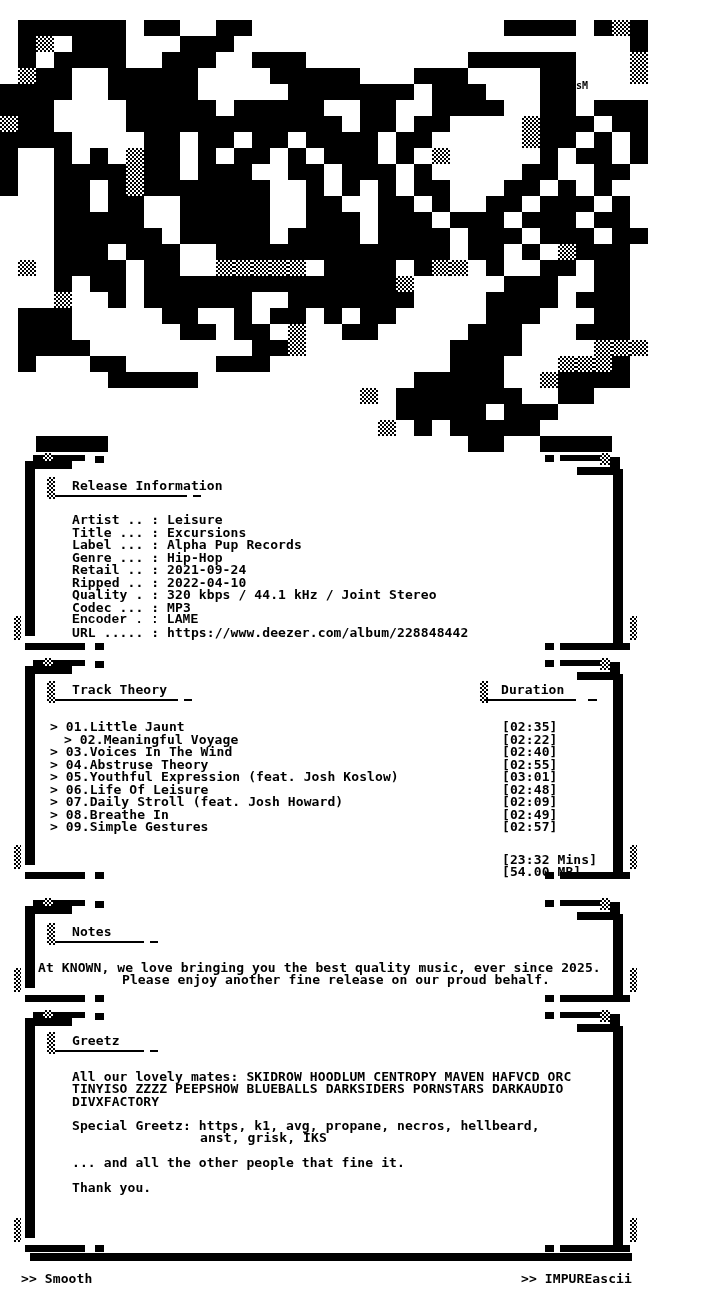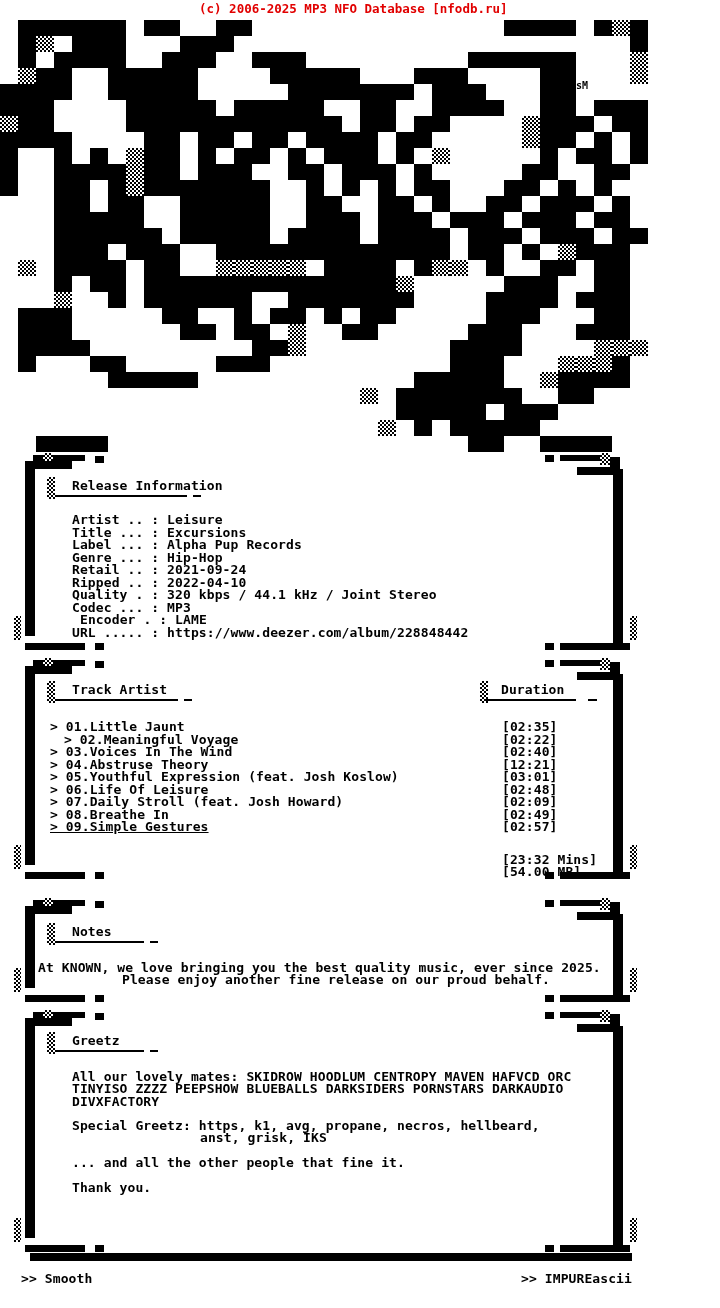--- a/index.html
+++ b/index.html
@@ -17,69 +17,68 @@
     background-image:
       linear-gradient(45deg,#000 25%,transparent 25%,transparent 75%,#000 75%),
       linear-gradient(45deg,#000 25%,transparent 25%,transparent 75%,#000 75%);
     background-size:4px 4px;background-position:0 0,2px 2px;}
 </style>
 </head>
 <body>
 
 <div id="stage">
 
-  <div class="abs wm" style="left:199px;top:2px;color:#e10000;">(c) 2006-2025 MP3 NFO Database [nfodb.ru]</div>
 
   <div id="logo" class="abs" style="left:0;top:20px;width:720px;height:432px;"><div class="blk" style="left: 18px; top: 0px; width: 18px; height: 16px;"></div><div class="blk" style="left: 36px; top: 0px; width: 18px; height: 16px;"></div><div class="blk" style="left: 54px; top: 0px; width: 18px; height: 16px;"></div><div class="blk" style="left: 72px; top: 0px; width: 18px; height: 16px;"></div><div class="blk" style="left: 90px; top: 0px; width: 18px; height: 16px;"></div><div class="blk" style="left: 108px; top: 0px; width: 18px; height: 16px;"></div><div class="blk" style="left: 144px; top: 0px; width: 18px; height: 16px;"></div><div class="blk" style="left: 162px; top: 0px; width: 18px; height: 16px;"></div><div class="blk" style="left: 216px; top: 0px; width: 18px; height: 16px;"></div><div class="blk" style="left: 234px; top: 0px; width: 18px; height: 16px;"></div><div class="blk" style="left: 504px; top: 0px; width: 18px; height: 16px;"></div><div class="blk" style="left: 522px; top: 0px; width: 18px; height: 16px;"></div><div class="blk" style="left: 540px; top: 0px; width: 18px; height: 16px;"></div><div class="blk" style="left: 558px; top: 0px; width: 18px; height: 16px;"></div><div class="blk" style="left: 594px; top: 0px; width: 18px; height: 16px;"></div><div class="dit" style="left: 612px; top: 0px; width: 18px; height: 16px;"></div><div class="blk" style="left: 630px; top: 0px; width: 18px; height: 16px;"></div><div class="blk" style="left: 18px; top: 16px; width: 18px; height: 16px;"></div><div class="dit" style="left: 36px; top: 16px; width: 18px; height: 16px;"></div><div class="blk" style="left: 72px; top: 16px; width: 18px; height: 16px;"></div><div class="blk" style="left: 90px; top: 16px; width: 18px; height: 16px;"></div><div class="blk" style="left: 108px; top: 16px; width: 18px; height: 16px;"></div><div class="blk" style="left: 180px; top: 16px; width: 18px; height: 16px;"></div><div class="blk" style="left: 198px; top: 16px; width: 18px; height: 16px;"></div><div class="blk" style="left: 216px; top: 16px; width: 18px; height: 16px;"></div><div class="blk" style="left: 630px; top: 16px; width: 18px; height: 16px;"></div><div class="blk" style="left: 18px; top: 32px; width: 18px; height: 16px;"></div><div class="blk" style="left: 54px; top: 32px; width: 18px; height: 16px;"></div><div class="blk" style="left: 72px; top: 32px; width: 18px; height: 16px;"></div><div class="blk" style="left: 90px; top: 32px; width: 18px; height: 16px;"></div><div class="blk" style="left: 108px; top: 32px; width: 18px; height: 16px;"></div><div class="blk" style="left: 162px; top: 32px; width: 18px; height: 16px;"></div><div class="blk" style="left: 180px; top: 32px; width: 18px; height: 16px;"></div><div class="blk" style="left: 198px; top: 32px; width: 18px; height: 16px;"></div><div class="blk" style="left: 252px; top: 32px; width: 18px; height: 16px;"></div><div class="blk" style="left: 270px; top: 32px; width: 18px; height: 16px;"></div><div class="blk" style="left: 288px; top: 32px; width: 18px; height: 16px;"></div><div class="blk" style="left: 468px; top: 32px; width: 18px; height: 16px;"></div><div class="blk" style="left: 486px; top: 32px; width: 18px; height: 16px;"></div><div class="blk" style="left: 504px; top: 32px; width: 18px; height: 16px;"></div><div class="blk" style="left: 522px; top: 32px; width: 18px; height: 16px;"></div><div class="blk" style="left: 540px; top: 32px; width: 18px; height: 16px;"></div><div class="blk" style="left: 558px; top: 32px; width: 18px; height: 16px;"></div><div class="dit" style="left: 630px; top: 32px; width: 18px; height: 16px;"></div><div class="dit" style="left: 18px; top: 48px; width: 18px; height: 16px;"></div><div class="blk" style="left: 36px; top: 48px; width: 18px; height: 16px;"></div><div class="blk" style="left: 54px; top: 48px; width: 18px; height: 16px;"></div><div class="blk" style="left: 108px; top: 48px; width: 18px; height: 16px;"></div><div class="blk" style="left: 126px; top: 48px; width: 18px; height: 16px;"></div><div class="blk" style="left: 144px; top: 48px; width: 18px; height: 16px;"></div><div class="blk" style="left: 162px; top: 48px; width: 18px; height: 16px;"></div><div class="blk" style="left: 180px; top: 48px; width: 18px; height: 16px;"></div><div class="blk" style="left: 270px; top: 48px; width: 18px; height: 16px;"></div><div class="blk" style="left: 288px; top: 48px; width: 18px; height: 16px;"></div><div class="blk" style="left: 306px; top: 48px; width: 18px; height: 16px;"></div><div class="blk" style="left: 324px; top: 48px; width: 18px; height: 16px;"></div><div class="blk" style="left: 342px; top: 48px; width: 18px; height: 16px;"></div><div class="blk" style="left: 414px; top: 48px; width: 18px; height: 16px;"></div><div class="blk" style="left: 432px; top: 48px; width: 18px; height: 16px;"></div><div class="blk" style="left: 450px; top: 48px; width: 18px; height: 16px;"></div><div class="blk" style="left: 540px; top: 48px; width: 18px; height: 16px;"></div><div class="blk" style="left: 558px; top: 48px; width: 18px; height: 16px;"></div><div class="dit" style="left: 630px; top: 48px; width: 18px; height: 16px;"></div><div class="blk" style="left: 0px; top: 64px; width: 18px; height: 16px;"></div><div class="blk" style="left: 18px; top: 64px; width: 18px; height: 16px;"></div><div class="blk" style="left: 36px; top: 64px; width: 18px; height: 16px;"></div><div class="blk" style="left: 54px; top: 64px; width: 18px; height: 16px;"></div><div class="blk" style="left: 108px; top: 64px; width: 18px; height: 16px;"></div><div class="blk" style="left: 126px; top: 64px; width: 18px; height: 16px;"></div><div class="blk" style="left: 144px; top: 64px; width: 18px; height: 16px;"></div><div class="blk" style="left: 162px; top: 64px; width: 18px; height: 16px;"></div><div class="blk" style="left: 180px; top: 64px; width: 18px; height: 16px;"></div><div class="blk" style="left: 288px; top: 64px; width: 18px; height: 16px;"></div><div class="blk" style="left: 306px; top: 64px; width: 18px; height: 16px;"></div><div class="blk" style="left: 324px; top: 64px; width: 18px; height: 16px;"></div><div class="blk" style="left: 342px; top: 64px; width: 18px; height: 16px;"></div><div class="blk" style="left: 360px; top: 64px; width: 18px; height: 16px;"></div><div class="blk" style="left: 378px; top: 64px; width: 18px; height: 16px;"></div><div class="blk" style="left: 396px; top: 64px; width: 18px; height: 16px;"></div><div class="blk" style="left: 432px; top: 64px; width: 18px; height: 16px;"></div><div class="blk" style="left: 450px; top: 64px; width: 18px; height: 16px;"></div><div class="blk" style="left: 468px; top: 64px; width: 18px; height: 16px;"></div><div class="blk" style="left: 540px; top: 64px; width: 18px; height: 16px;"></div><div class="blk" style="left: 558px; top: 64px; width: 18px; height: 16px;"></div><div class="blk" style="left: 0px; top: 80px; width: 18px; height: 16px;"></div><div class="blk" style="left: 18px; top: 80px; width: 18px; height: 16px;"></div><div class="blk" style="left: 36px; top: 80px; width: 18px; height: 16px;"></div><div class="blk" style="left: 126px; top: 80px; width: 18px; height: 16px;"></div><div class="blk" style="left: 144px; top: 80px; width: 18px; height: 16px;"></div><div class="blk" style="left: 162px; top: 80px; width: 18px; height: 16px;"></div><div class="blk" style="left: 180px; top: 80px; width: 18px; height: 16px;"></div><div class="blk" style="left: 198px; top: 80px; width: 18px; height: 16px;"></div><div class="blk" style="left: 234px; top: 80px; width: 18px; height: 16px;"></div><div class="blk" style="left: 252px; top: 80px; width: 18px; height: 16px;"></div><div class="blk" style="left: 270px; top: 80px; width: 18px; height: 16px;"></div><div class="blk" style="left: 288px; top: 80px; width: 18px; height: 16px;"></div><div class="blk" style="left: 306px; top: 80px; width: 18px; height: 16px;"></div><div class="blk" style="left: 360px; top: 80px; width: 18px; height: 16px;"></div><div class="blk" style="left: 378px; top: 80px; width: 18px; height: 16px;"></div><div class="blk" style="left: 432px; top: 80px; width: 18px; height: 16px;"></div><div class="blk" style="left: 450px; top: 80px; width: 18px; height: 16px;"></div><div class="blk" style="left: 468px; top: 80px; width: 18px; height: 16px;"></div><div class="blk" style="left: 486px; top: 80px; width: 18px; height: 16px;"></div><div class="blk" style="left: 540px; top: 80px; width: 18px; height: 16px;"></div><div class="blk" style="left: 558px; top: 80px; width: 18px; height: 16px;"></div><div class="blk" style="left: 594px; top: 80px; width: 18px; height: 16px;"></div><div class="blk" style="left: 612px; top: 80px; width: 18px; height: 16px;"></div><div class="blk" style="left: 630px; top: 80px; width: 18px; height: 16px;"></div><div class="dit" style="left: 0px; top: 96px; width: 18px; height: 16px;"></div><div class="blk" style="left: 18px; top: 96px; width: 18px; height: 16px;"></div><div class="blk" style="left: 36px; top: 96px; width: 18px; height: 16px;"></div><div class="blk" style="left: 126px; top: 96px; width: 18px; height: 16px;"></div><div class="blk" style="left: 144px; top: 96px; width: 18px; height: 16px;"></div><div class="blk" style="left: 162px; top: 96px; width: 18px; height: 16px;"></div><div class="blk" style="left: 180px; top: 96px; width: 18px; height: 16px;"></div><div class="blk" style="left: 198px; top: 96px; width: 18px; height: 16px;"></div><div class="blk" style="left: 216px; top: 96px; width: 18px; height: 16px;"></div><div class="blk" style="left: 234px; top: 96px; width: 18px; height: 16px;"></div><div class="blk" style="left: 252px; top: 96px; width: 18px; height: 16px;"></div><div class="blk" style="left: 270px; top: 96px; width: 18px; height: 16px;"></div><div class="blk" style="left: 288px; top: 96px; width: 18px; height: 16px;"></div><div class="blk" style="left: 306px; top: 96px; width: 18px; height: 16px;"></div><div class="blk" style="left: 324px; top: 96px; width: 18px; height: 16px;"></div><div class="blk" style="left: 360px; top: 96px; width: 18px; height: 16px;"></div><div class="blk" style="left: 378px; top: 96px; width: 18px; height: 16px;"></div><div class="blk" style="left: 414px; top: 96px; width: 18px; height: 16px;"></div><div class="blk" style="left: 432px; top: 96px; width: 18px; height: 16px;"></div><div class="dit" style="left: 522px; top: 96px; width: 18px; height: 16px;"></div><div class="blk" style="left: 540px; top: 96px; width: 18px; height: 16px;"></div><div class="blk" style="left: 558px; top: 96px; width: 18px; height: 16px;"></div><div class="blk" style="left: 576px; top: 96px; width: 18px; height: 16px;"></div><div class="blk" style="left: 612px; top: 96px; width: 18px; height: 16px;"></div><div class="blk" style="left: 630px; top: 96px; width: 18px; height: 16px;"></div><div class="blk" style="left: 0px; top: 112px; width: 18px; height: 16px;"></div><div class="blk" style="left: 18px; top: 112px; width: 18px; height: 16px;"></div><div class="blk" style="left: 36px; top: 112px; width: 18px; height: 16px;"></div><div class="blk" style="left: 54px; top: 112px; width: 18px; height: 16px;"></div><div class="blk" style="left: 144px; top: 112px; width: 18px; height: 16px;"></div><div class="blk" style="left: 162px; top: 112px; width: 18px; height: 16px;"></div><div class="blk" style="left: 198px; top: 112px; width: 18px; height: 16px;"></div><div class="blk" style="left: 216px; top: 112px; width: 18px; height: 16px;"></div><div class="blk" style="left: 252px; top: 112px; width: 18px; height: 16px;"></div><div class="blk" style="left: 270px; top: 112px; width: 18px; height: 16px;"></div><div class="blk" style="left: 306px; top: 112px; width: 18px; height: 16px;"></div><div class="blk" style="left: 324px; top: 112px; width: 18px; height: 16px;"></div><div class="blk" style="left: 342px; top: 112px; width: 18px; height: 16px;"></div><div class="blk" style="left: 360px; top: 112px; width: 18px; height: 16px;"></div><div class="blk" style="left: 396px; top: 112px; width: 18px; height: 16px;"></div><div class="blk" style="left: 414px; top: 112px; width: 18px; height: 16px;"></div><div class="dit" style="left: 522px; top: 112px; width: 18px; height: 16px;"></div><div class="blk" style="left: 540px; top: 112px; width: 18px; height: 16px;"></div><div class="blk" style="left: 558px; top: 112px; width: 18px; height: 16px;"></div><div class="blk" style="left: 594px; top: 112px; width: 18px; height: 16px;"></div><div class="blk" style="left: 630px; top: 112px; width: 18px; height: 16px;"></div><div class="blk" style="left: 0px; top: 128px; width: 18px; height: 16px;"></div><div class="blk" style="left: 54px; top: 128px; width: 18px; height: 16px;"></div><div class="blk" style="left: 90px; top: 128px; width: 18px; height: 16px;"></div><div class="dit" style="left: 126px; top: 128px; width: 18px; height: 16px;"></div><div class="blk" style="left: 144px; top: 128px; width: 18px; height: 16px;"></div><div class="blk" style="left: 162px; top: 128px; width: 18px; height: 16px;"></div><div class="blk" style="left: 198px; top: 128px; width: 18px; height: 16px;"></div><div class="blk" style="left: 234px; top: 128px; width: 18px; height: 16px;"></div><div class="blk" style="left: 252px; top: 128px; width: 18px; height: 16px;"></div><div class="blk" style="left: 288px; top: 128px; width: 18px; height: 16px;"></div><div class="blk" style="left: 324px; top: 128px; width: 18px; height: 16px;"></div><div class="blk" style="left: 342px; top: 128px; width: 18px; height: 16px;"></div><div class="blk" style="left: 360px; top: 128px; width: 18px; height: 16px;"></div><div class="blk" style="left: 396px; top: 128px; width: 18px; height: 16px;"></div><div class="dit" style="left: 432px; top: 128px; width: 18px; height: 16px;"></div><div class="blk" style="left: 540px; top: 128px; width: 18px; height: 16px;"></div><div class="blk" style="left: 576px; top: 128px; width: 18px; height: 16px;"></div><div class="blk" style="left: 594px; top: 128px; width: 18px; height: 16px;"></div><div class="blk" style="left: 630px; top: 128px; width: 18px; height: 16px;"></div><div class="blk" style="left: 0px; top: 144px; width: 18px; height: 16px;"></div><div class="blk" style="left: 54px; top: 144px; width: 18px; height: 16px;"></div><div class="blk" style="left: 72px; top: 144px; width: 18px; height: 16px;"></div><div class="blk" style="left: 90px; top: 144px; width: 18px; height: 16px;"></div><div class="blk" style="left: 108px; top: 144px; width: 18px; height: 16px;"></div><div class="dit" style="left: 126px; top: 144px; width: 18px; height: 16px;"></div><div class="blk" style="left: 144px; top: 144px; width: 18px; height: 16px;"></div><div class="blk" style="left: 162px; top: 144px; width: 18px; height: 16px;"></div><div class="blk" style="left: 198px; top: 144px; width: 18px; height: 16px;"></div><div class="blk" style="left: 216px; top: 144px; width: 18px; height: 16px;"></div><div class="blk" style="left: 234px; top: 144px; width: 18px; height: 16px;"></div><div class="blk" style="left: 288px; top: 144px; width: 18px; height: 16px;"></div><div class="blk" style="left: 306px; top: 144px; width: 18px; height: 16px;"></div><div class="blk" style="left: 342px; top: 144px; width: 18px; height: 16px;"></div><div class="blk" style="left: 360px; top: 144px; width: 18px; height: 16px;"></div><div class="blk" style="left: 378px; top: 144px; width: 18px; height: 16px;"></div><div class="blk" style="left: 414px; top: 144px; width: 18px; height: 16px;"></div><div class="blk" style="left: 522px; top: 144px; width: 18px; height: 16px;"></div><div class="blk" style="left: 540px; top: 144px; width: 18px; height: 16px;"></div><div class="blk" style="left: 594px; top: 144px; width: 18px; height: 16px;"></div><div class="blk" style="left: 612px; top: 144px; width: 18px; height: 16px;"></div><div class="blk" style="left: 0px; top: 160px; width: 18px; height: 16px;"></div><div class="blk" style="left: 54px; top: 160px; width: 18px; height: 16px;"></div><div class="blk" style="left: 72px; top: 160px; width: 18px; height: 16px;"></div><div class="blk" style="left: 108px; top: 160px; width: 18px; height: 16px;"></div><div class="dit" style="left: 126px; top: 160px; width: 18px; height: 16px;"></div><div class="blk" style="left: 144px; top: 160px; width: 18px; height: 16px;"></div><div class="blk" style="left: 162px; top: 160px; width: 18px; height: 16px;"></div><div class="blk" style="left: 180px; top: 160px; width: 18px; height: 16px;"></div><div class="blk" style="left: 198px; top: 160px; width: 18px; height: 16px;"></div><div class="blk" style="left: 216px; top: 160px; width: 18px; height: 16px;"></div><div class="blk" style="left: 234px; top: 160px; width: 18px; height: 16px;"></div><div class="blk" style="left: 252px; top: 160px; width: 18px; height: 16px;"></div><div class="blk" style="left: 306px; top: 160px; width: 18px; height: 16px;"></div><div class="blk" style="left: 342px; top: 160px; width: 18px; height: 16px;"></div><div class="blk" style="left: 378px; top: 160px; width: 18px; height: 16px;"></div><div class="blk" style="left: 414px; top: 160px; width: 18px; height: 16px;"></div><div class="blk" style="left: 432px; top: 160px; width: 18px; height: 16px;"></div><div class="blk" style="left: 504px; top: 160px; width: 18px; height: 16px;"></div><div class="blk" style="left: 522px; top: 160px; width: 18px; height: 16px;"></div><div class="blk" style="left: 558px; top: 160px; width: 18px; height: 16px;"></div><div class="blk" style="left: 594px; top: 160px; width: 18px; height: 16px;"></div><div class="blk" style="left: 54px; top: 176px; width: 18px; height: 16px;"></div><div class="blk" style="left: 72px; top: 176px; width: 18px; height: 16px;"></div><div class="blk" style="left: 108px; top: 176px; width: 18px; height: 16px;"></div><div class="blk" style="left: 126px; top: 176px; width: 18px; height: 16px;"></div><div class="blk" style="left: 180px; top: 176px; width: 18px; height: 16px;"></div><div class="blk" style="left: 198px; top: 176px; width: 18px; height: 16px;"></div><div class="blk" style="left: 216px; top: 176px; width: 18px; height: 16px;"></div><div class="blk" style="left: 234px; top: 176px; width: 18px; height: 16px;"></div><div class="blk" style="left: 252px; top: 176px; width: 18px; height: 16px;"></div><div class="blk" style="left: 306px; top: 176px; width: 18px; height: 16px;"></div><div class="blk" style="left: 324px; top: 176px; width: 18px; height: 16px;"></div><div class="blk" style="left: 378px; top: 176px; width: 18px; height: 16px;"></div><div class="blk" style="left: 396px; top: 176px; width: 18px; height: 16px;"></div><div class="blk" style="left: 432px; top: 176px; width: 18px; height: 16px;"></div><div class="blk" style="left: 486px; top: 176px; width: 18px; height: 16px;"></div><div class="blk" style="left: 504px; top: 176px; width: 18px; height: 16px;"></div><div class="blk" style="left: 540px; top: 176px; width: 18px; height: 16px;"></div><div class="blk" style="left: 558px; top: 176px; width: 18px; height: 16px;"></div><div class="blk" style="left: 576px; top: 176px; width: 18px; height: 16px;"></div><div class="blk" style="left: 612px; top: 176px; width: 18px; height: 16px;"></div><div class="blk" style="left: 54px; top: 192px; width: 18px; height: 16px;"></div><div class="blk" style="left: 72px; top: 192px; width: 18px; height: 16px;"></div><div class="blk" style="left: 90px; top: 192px; width: 18px; height: 16px;"></div><div class="blk" style="left: 108px; top: 192px; width: 18px; height: 16px;"></div><div class="blk" style="left: 126px; top: 192px; width: 18px; height: 16px;"></div><div class="blk" style="left: 180px; top: 192px; width: 18px; height: 16px;"></div><div class="blk" style="left: 198px; top: 192px; width: 18px; height: 16px;"></div><div class="blk" style="left: 216px; top: 192px; width: 18px; height: 16px;"></div><div class="blk" style="left: 234px; top: 192px; width: 18px; height: 16px;"></div><div class="blk" style="left: 252px; top: 192px; width: 18px; height: 16px;"></div><div class="blk" style="left: 306px; top: 192px; width: 18px; height: 16px;"></div><div class="blk" style="left: 324px; top: 192px; width: 18px; height: 16px;"></div><div class="blk" style="left: 342px; top: 192px; width: 18px; height: 16px;"></div><div class="blk" style="left: 378px; top: 192px; width: 18px; height: 16px;"></div><div class="blk" style="left: 396px; top: 192px; width: 18px; height: 16px;"></div><div class="blk" style="left: 414px; top: 192px; width: 18px; height: 16px;"></div><div class="blk" style="left: 450px; top: 192px; width: 18px; height: 16px;"></div><div class="blk" style="left: 468px; top: 192px; width: 18px; height: 16px;"></div><div class="blk" style="left: 486px; top: 192px; width: 18px; height: 16px;"></div><div class="blk" style="left: 522px; top: 192px; width: 18px; height: 16px;"></div><div class="blk" style="left: 540px; top: 192px; width: 18px; height: 16px;"></div><div class="blk" style="left: 558px; top: 192px; width: 18px; height: 16px;"></div><div class="blk" style="left: 594px; top: 192px; width: 18px; height: 16px;"></div><div class="blk" style="left: 612px; top: 192px; width: 18px; height: 16px;"></div><div class="blk" style="left: 54px; top: 208px; width: 18px; height: 16px;"></div><div class="blk" style="left: 72px; top: 208px; width: 18px; height: 16px;"></div><div class="blk" style="left: 90px; top: 208px; width: 18px; height: 16px;"></div><div class="blk" style="left: 108px; top: 208px; width: 18px; height: 16px;"></div><div class="blk" style="left: 126px; top: 208px; width: 18px; height: 16px;"></div><div class="blk" style="left: 144px; top: 208px; width: 18px; height: 16px;"></div><div class="blk" style="left: 180px; top: 208px; width: 18px; height: 16px;"></div><div class="blk" style="left: 198px; top: 208px; width: 18px; height: 16px;"></div><div class="blk" style="left: 216px; top: 208px; width: 18px; height: 16px;"></div><div class="blk" style="left: 234px; top: 208px; width: 18px; height: 16px;"></div><div class="blk" style="left: 252px; top: 208px; width: 18px; height: 16px;"></div><div class="blk" style="left: 288px; top: 208px; width: 18px; height: 16px;"></div><div class="blk" style="left: 306px; top: 208px; width: 18px; height: 16px;"></div><div class="blk" style="left: 324px; top: 208px; width: 18px; height: 16px;"></div><div class="blk" style="left: 342px; top: 208px; width: 18px; height: 16px;"></div><div class="blk" style="left: 378px; top: 208px; width: 18px; height: 16px;"></div><div class="blk" style="left: 396px; top: 208px; width: 18px; height: 16px;"></div><div class="blk" style="left: 414px; top: 208px; width: 18px; height: 16px;"></div><div class="blk" style="left: 432px; top: 208px; width: 18px; height: 16px;"></div><div class="blk" style="left: 468px; top: 208px; width: 18px; height: 16px;"></div><div class="blk" style="left: 486px; top: 208px; width: 18px; height: 16px;"></div><div class="blk" style="left: 504px; top: 208px; width: 18px; height: 16px;"></div><div class="blk" style="left: 540px; top: 208px; width: 18px; height: 16px;"></div><div class="blk" style="left: 558px; top: 208px; width: 18px; height: 16px;"></div><div class="blk" style="left: 576px; top: 208px; width: 18px; height: 16px;"></div><div class="blk" style="left: 612px; top: 208px; width: 18px; height: 16px;"></div><div class="blk" style="left: 630px; top: 208px; width: 18px; height: 16px;"></div><div class="blk" style="left: 54px; top: 224px; width: 18px; height: 16px;"></div><div class="blk" style="left: 72px; top: 224px; width: 18px; height: 16px;"></div><div class="blk" style="left: 90px; top: 224px; width: 18px; height: 16px;"></div><div class="blk" style="left: 126px; top: 224px; width: 18px; height: 16px;"></div><div class="blk" style="left: 144px; top: 224px; width: 18px; height: 16px;"></div><div class="blk" style="left: 162px; top: 224px; width: 18px; height: 16px;"></div><div class="blk" style="left: 216px; top: 224px; width: 18px; height: 16px;"></div><div class="blk" style="left: 234px; top: 224px; width: 18px; height: 16px;"></div><div class="blk" style="left: 252px; top: 224px; width: 18px; height: 16px;"></div><div class="blk" style="left: 270px; top: 224px; width: 18px; height: 16px;"></div><div class="blk" style="left: 288px; top: 224px; width: 18px; height: 16px;"></div><div class="blk" style="left: 306px; top: 224px; width: 18px; height: 16px;"></div><div class="blk" style="left: 324px; top: 224px; width: 18px; height: 16px;"></div><div class="blk" style="left: 342px; top: 224px; width: 18px; height: 16px;"></div><div class="blk" style="left: 360px; top: 224px; width: 18px; height: 16px;"></div><div class="blk" style="left: 378px; top: 224px; width: 18px; height: 16px;"></div><div class="blk" style="left: 396px; top: 224px; width: 18px; height: 16px;"></div><div class="blk" style="left: 414px; top: 224px; width: 18px; height: 16px;"></div><div class="blk" style="left: 432px; top: 224px; width: 18px; height: 16px;"></div><div class="blk" style="left: 468px; top: 224px; width: 18px; height: 16px;"></div><div class="blk" style="left: 486px; top: 224px; width: 18px; height: 16px;"></div><div class="blk" style="left: 522px; top: 224px; width: 18px; height: 16px;"></div><div class="dit" style="left: 558px; top: 224px; width: 18px; height: 16px;"></div><div class="blk" style="left: 576px; top: 224px; width: 18px; height: 16px;"></div><div class="blk" style="left: 594px; top: 224px; width: 18px; height: 16px;"></div><div class="blk" style="left: 612px; top: 224px; width: 18px; height: 16px;"></div><div class="dit" style="left: 18px; top: 240px; width: 18px; height: 16px;"></div><div class="blk" style="left: 54px; top: 240px; width: 18px; height: 16px;"></div><div class="blk" style="left: 72px; top: 240px; width: 18px; height: 16px;"></div><div class="blk" style="left: 90px; top: 240px; width: 18px; height: 16px;"></div><div class="blk" style="left: 108px; top: 240px; width: 18px; height: 16px;"></div><div class="blk" style="left: 144px; top: 240px; width: 18px; height: 16px;"></div><div class="blk" style="left: 162px; top: 240px; width: 18px; height: 16px;"></div><div class="dit" style="left: 216px; top: 240px; width: 18px; height: 16px;"></div><div class="dit" style="left: 234px; top: 240px; width: 18px; height: 16px;"></div><div class="dit" style="left: 252px; top: 240px; width: 18px; height: 16px;"></div><div class="dit" style="left: 270px; top: 240px; width: 18px; height: 16px;"></div><div class="dit" style="left: 288px; top: 240px; width: 18px; height: 16px;"></div><div class="blk" style="left: 324px; top: 240px; width: 18px; height: 16px;"></div><div class="blk" style="left: 342px; top: 240px; width: 18px; height: 16px;"></div><div class="blk" style="left: 360px; top: 240px; width: 18px; height: 16px;"></div><div class="blk" style="left: 378px; top: 240px; width: 18px; height: 16px;"></div><div class="blk" style="left: 414px; top: 240px; width: 18px; height: 16px;"></div><div class="dit" style="left: 432px; top: 240px; width: 18px; height: 16px;"></div><div class="dit" style="left: 450px; top: 240px; width: 18px; height: 16px;"></div><div class="blk" style="left: 486px; top: 240px; width: 18px; height: 16px;"></div><div class="blk" style="left: 540px; top: 240px; width: 18px; height: 16px;"></div><div class="blk" style="left: 558px; top: 240px; width: 18px; height: 16px;"></div><div class="blk" style="left: 594px; top: 240px; width: 18px; height: 16px;"></div><div class="blk" style="left: 612px; top: 240px; width: 18px; height: 16px;"></div><div class="blk" style="left: 54px; top: 256px; width: 18px; height: 16px;"></div><div class="blk" style="left: 90px; top: 256px; width: 18px; height: 16px;"></div><div class="blk" style="left: 108px; top: 256px; width: 18px; height: 16px;"></div><div class="blk" style="left: 144px; top: 256px; width: 18px; height: 16px;"></div><div class="blk" style="left: 162px; top: 256px; width: 18px; height: 16px;"></div><div class="blk" style="left: 180px; top: 256px; width: 18px; height: 16px;"></div><div class="blk" style="left: 198px; top: 256px; width: 18px; height: 16px;"></div><div class="blk" style="left: 216px; top: 256px; width: 18px; height: 16px;"></div><div class="blk" style="left: 234px; top: 256px; width: 18px; height: 16px;"></div><div class="blk" style="left: 252px; top: 256px; width: 18px; height: 16px;"></div><div class="blk" style="left: 270px; top: 256px; width: 18px; height: 16px;"></div><div class="blk" style="left: 288px; top: 256px; width: 18px; height: 16px;"></div><div class="blk" style="left: 306px; top: 256px; width: 18px; height: 16px;"></div><div class="blk" style="left: 324px; top: 256px; width: 18px; height: 16px;"></div><div class="blk" style="left: 342px; top: 256px; width: 18px; height: 16px;"></div><div class="blk" style="left: 360px; top: 256px; width: 18px; height: 16px;"></div><div class="blk" style="left: 378px; top: 256px; width: 18px; height: 16px;"></div><div class="dit" style="left: 396px; top: 256px; width: 18px; height: 16px;"></div><div class="blk" style="left: 504px; top: 256px; width: 18px; height: 16px;"></div><div class="blk" style="left: 522px; top: 256px; width: 18px; height: 16px;"></div><div class="blk" style="left: 540px; top: 256px; width: 18px; height: 16px;"></div><div class="blk" style="left: 594px; top: 256px; width: 18px; height: 16px;"></div><div class="blk" style="left: 612px; top: 256px; width: 18px; height: 16px;"></div><div class="dit" style="left: 54px; top: 272px; width: 18px; height: 16px;"></div><div class="blk" style="left: 108px; top: 272px; width: 18px; height: 16px;"></div><div class="blk" style="left: 144px; top: 272px; width: 18px; height: 16px;"></div><div class="blk" style="left: 162px; top: 272px; width: 18px; height: 16px;"></div><div class="blk" style="left: 180px; top: 272px; width: 18px; height: 16px;"></div><div class="blk" style="left: 198px; top: 272px; width: 18px; height: 16px;"></div><div class="blk" style="left: 216px; top: 272px; width: 18px; height: 16px;"></div><div class="blk" style="left: 234px; top: 272px; width: 18px; height: 16px;"></div><div class="blk" style="left: 288px; top: 272px; width: 18px; height: 16px;"></div><div class="blk" style="left: 306px; top: 272px; width: 18px; height: 16px;"></div><div class="blk" style="left: 324px; top: 272px; width: 18px; height: 16px;"></div><div class="blk" style="left: 342px; top: 272px; width: 18px; height: 16px;"></div><div class="blk" style="left: 360px; top: 272px; width: 18px; height: 16px;"></div><div class="blk" style="left: 378px; top: 272px; width: 18px; height: 16px;"></div><div class="blk" style="left: 396px; top: 272px; width: 18px; height: 16px;"></div><div class="blk" style="left: 486px; top: 272px; width: 18px; height: 16px;"></div><div class="blk" style="left: 504px; top: 272px; width: 18px; height: 16px;"></div><div class="blk" style="left: 522px; top: 272px; width: 18px; height: 16px;"></div><div class="blk" style="left: 540px; top: 272px; width: 18px; height: 16px;"></div><div class="blk" style="left: 576px; top: 272px; width: 18px; height: 16px;"></div><div class="blk" style="left: 594px; top: 272px; width: 18px; height: 16px;"></div><div class="blk" style="left: 612px; top: 272px; width: 18px; height: 16px;"></div><div class="blk" style="left: 18px; top: 288px; width: 18px; height: 16px;"></div><div class="blk" style="left: 36px; top: 288px; width: 18px; height: 16px;"></div><div class="blk" style="left: 54px; top: 288px; width: 18px; height: 16px;"></div><div class="blk" style="left: 162px; top: 288px; width: 18px; height: 16px;"></div><div class="blk" style="left: 180px; top: 288px; width: 18px; height: 16px;"></div><div class="blk" style="left: 234px; top: 288px; width: 18px; height: 16px;"></div><div class="blk" style="left: 270px; top: 288px; width: 18px; height: 16px;"></div><div class="blk" style="left: 288px; top: 288px; width: 18px; height: 16px;"></div><div class="blk" style="left: 324px; top: 288px; width: 18px; height: 16px;"></div><div class="blk" style="left: 360px; top: 288px; width: 18px; height: 16px;"></div><div class="blk" style="left: 378px; top: 288px; width: 18px; height: 16px;"></div><div class="blk" style="left: 486px; top: 288px; width: 18px; height: 16px;"></div><div class="blk" style="left: 504px; top: 288px; width: 18px; height: 16px;"></div><div class="blk" style="left: 522px; top: 288px; width: 18px; height: 16px;"></div><div class="blk" style="left: 594px; top: 288px; width: 18px; height: 16px;"></div><div class="blk" style="left: 612px; top: 288px; width: 18px; height: 16px;"></div><div class="blk" style="left: 18px; top: 304px; width: 18px; height: 16px;"></div><div class="blk" style="left: 36px; top: 304px; width: 18px; height: 16px;"></div><div class="blk" style="left: 54px; top: 304px; width: 18px; height: 16px;"></div><div class="blk" style="left: 180px; top: 304px; width: 18px; height: 16px;"></div><div class="blk" style="left: 198px; top: 304px; width: 18px; height: 16px;"></div><div class="blk" style="left: 234px; top: 304px; width: 18px; height: 16px;"></div><div class="blk" style="left: 252px; top: 304px; width: 18px; height: 16px;"></div><div class="dit" style="left: 288px; top: 304px; width: 18px; height: 16px;"></div><div class="blk" style="left: 342px; top: 304px; width: 18px; height: 16px;"></div><div class="blk" style="left: 360px; top: 304px; width: 18px; height: 16px;"></div><div class="blk" style="left: 468px; top: 304px; width: 18px; height: 16px;"></div><div class="blk" style="left: 486px; top: 304px; width: 18px; height: 16px;"></div><div class="blk" style="left: 504px; top: 304px; width: 18px; height: 16px;"></div><div class="blk" style="left: 576px; top: 304px; width: 18px; height: 16px;"></div><div class="blk" style="left: 594px; top: 304px; width: 18px; height: 16px;"></div><div class="blk" style="left: 612px; top: 304px; width: 18px; height: 16px;"></div><div class="blk" style="left: 18px; top: 320px; width: 18px; height: 16px;"></div><div class="blk" style="left: 36px; top: 320px; width: 18px; height: 16px;"></div><div class="blk" style="left: 54px; top: 320px; width: 18px; height: 16px;"></div><div class="blk" style="left: 72px; top: 320px; width: 18px; height: 16px;"></div><div class="blk" style="left: 252px; top: 320px; width: 18px; height: 16px;"></div><div class="blk" style="left: 270px; top: 320px; width: 18px; height: 16px;"></div><div class="dit" style="left: 288px; top: 320px; width: 18px; height: 16px;"></div><div class="blk" style="left: 450px; top: 320px; width: 18px; height: 16px;"></div><div class="blk" style="left: 468px; top: 320px; width: 18px; height: 16px;"></div><div class="blk" style="left: 486px; top: 320px; width: 18px; height: 16px;"></div><div class="blk" style="left: 504px; top: 320px; width: 18px; height: 16px;"></div><div class="dit" style="left: 594px; top: 320px; width: 18px; height: 16px;"></div><div class="dit" style="left: 612px; top: 320px; width: 18px; height: 16px;"></div><div class="dit" style="left: 630px; top: 320px; width: 18px; height: 16px;"></div><div class="blk" style="left: 18px; top: 336px; width: 18px; height: 16px;"></div><div class="blk" style="left: 90px; top: 336px; width: 18px; height: 16px;"></div><div class="blk" style="left: 108px; top: 336px; width: 18px; height: 16px;"></div><div class="blk" style="left: 216px; top: 336px; width: 18px; height: 16px;"></div><div class="blk" style="left: 234px; top: 336px; width: 18px; height: 16px;"></div><div class="blk" style="left: 252px; top: 336px; width: 18px; height: 16px;"></div><div class="blk" style="left: 450px; top: 336px; width: 18px; height: 16px;"></div><div class="blk" style="left: 468px; top: 336px; width: 18px; height: 16px;"></div><div class="blk" style="left: 486px; top: 336px; width: 18px; height: 16px;"></div><div class="dit" style="left: 558px; top: 336px; width: 18px; height: 16px;"></div><div class="dit" style="left: 576px; top: 336px; width: 18px; height: 16px;"></div><div class="dit" style="left: 594px; top: 336px; width: 18px; height: 16px;"></div><div class="blk" style="left: 612px; top: 336px; width: 18px; height: 16px;"></div><div class="blk" style="left: 108px; top: 352px; width: 18px; height: 16px;"></div><div class="blk" style="left: 126px; top: 352px; width: 18px; height: 16px;"></div><div class="blk" style="left: 144px; top: 352px; width: 18px; height: 16px;"></div><div class="blk" style="left: 162px; top: 352px; width: 18px; height: 16px;"></div><div class="blk" style="left: 180px; top: 352px; width: 18px; height: 16px;"></div><div class="blk" style="left: 414px; top: 352px; width: 18px; height: 16px;"></div><div class="blk" style="left: 432px; top: 352px; width: 18px; height: 16px;"></div><div class="blk" style="left: 450px; top: 352px; width: 18px; height: 16px;"></div><div class="blk" style="left: 468px; top: 352px; width: 18px; height: 16px;"></div><div class="blk" style="left: 486px; top: 352px; width: 18px; height: 16px;"></div><div class="dit" style="left: 540px; top: 352px; width: 18px; height: 16px;"></div><div class="blk" style="left: 558px; top: 352px; width: 18px; height: 16px;"></div><div class="blk" style="left: 576px; top: 352px; width: 18px; height: 16px;"></div><div class="blk" style="left: 594px; top: 352px; width: 18px; height: 16px;"></div><div class="blk" style="left: 612px; top: 352px; width: 18px; height: 16px;"></div><div class="dit" style="left: 360px; top: 368px; width: 18px; height: 16px;"></div><div class="blk" style="left: 396px; top: 368px; width: 18px; height: 16px;"></div><div class="blk" style="left: 414px; top: 368px; width: 18px; height: 16px;"></div><div class="blk" style="left: 432px; top: 368px; width: 18px; height: 16px;"></div><div class="blk" style="left: 450px; top: 368px; width: 18px; height: 16px;"></div><div class="blk" style="left: 468px; top: 368px; width: 18px; height: 16px;"></div><div class="blk" style="left: 486px; top: 368px; width: 18px; height: 16px;"></div><div class="blk" style="left: 504px; top: 368px; width: 18px; height: 16px;"></div><div class="blk" style="left: 558px; top: 368px; width: 18px; height: 16px;"></div><div class="blk" style="left: 576px; top: 368px; width: 18px; height: 16px;"></div><div class="blk" style="left: 396px; top: 384px; width: 18px; height: 16px;"></div><div class="blk" style="left: 414px; top: 384px; width: 18px; height: 16px;"></div><div class="blk" style="left: 432px; top: 384px; width: 18px; height: 16px;"></div><div class="blk" style="left: 450px; top: 384px; width: 18px; height: 16px;"></div><div class="blk" style="left: 468px; top: 384px; width: 18px; height: 16px;"></div><div class="blk" style="left: 504px; top: 384px; width: 18px; height: 16px;"></div><div class="blk" style="left: 522px; top: 384px; width: 18px; height: 16px;"></div><div class="blk" style="left: 540px; top: 384px; width: 18px; height: 16px;"></div><div class="dit" style="left: 378px; top: 400px; width: 18px; height: 16px;"></div><div class="blk" style="left: 414px; top: 400px; width: 18px; height: 16px;"></div><div class="blk" style="left: 450px; top: 400px; width: 18px; height: 16px;"></div><div class="blk" style="left: 468px; top: 400px; width: 18px; height: 16px;"></div><div class="blk" style="left: 486px; top: 400px; width: 18px; height: 16px;"></div><div class="blk" style="left: 504px; top: 400px; width: 18px; height: 16px;"></div><div class="blk" style="left: 522px; top: 400px; width: 18px; height: 16px;"></div><div class="blk" style="left: 36px; top: 416px; width: 18px; height: 16px;"></div><div class="blk" style="left: 54px; top: 416px; width: 18px; height: 16px;"></div><div class="blk" style="left: 72px; top: 416px; width: 18px; height: 16px;"></div><div class="blk" style="left: 90px; top: 416px; width: 18px; height: 16px;"></div><div class="blk" style="left: 468px; top: 416px; width: 18px; height: 16px;"></div><div class="blk" style="left: 486px; top: 416px; width: 18px; height: 16px;"></div><div class="blk" style="left: 540px; top: 416px; width: 18px; height: 16px;"></div><div class="blk" style="left: 558px; top: 416px; width: 18px; height: 16px;"></div><div class="blk" style="left: 576px; top: 416px; width: 18px; height: 16px;"></div><div class="blk" style="left: 594px; top: 416px; width: 18px; height: 16px;"></div></div>
   <div class="abs small" style="left:576px;top:81px;">sM</div>
 
   <div class="abs txt" style="left:72px;top:479px;">Release Information</div>
 
-  <div class="abs txt" style="left:72px;top:683px;">Track Artist</div>
+  <div class="abs txt" style="left:72px;top:683px;">Track Theory</div>
   <div class="abs txt" style="left:501px;top:683px;">Duration</div>
   <div class="abs txt" style="left:502px;top:853px;">[23:32 Mins]</div>
   <div class="abs txt" style="left:502px;top:865px;">[54.00 MB]</div>
 
   <div class="abs txt" style="left:72px;top:925px;">Notes</div>
 
   <div class="abs txt" style="left:72px;top:1034px;">Greetz</div>
 
   <div class="abs txt" style="left:21px;top:1272px;">&gt;&gt; Smooth</div>
   <div class="abs txt" style="left:521px;top:1272px;">&gt;&gt; IMPUREascii</div>
 
   <div id="release-fields">
       <div class="abs txt" style="left: 72px; top: 513px;">Artist .. : Leisure</div>
       <div class="abs txt" style="left: 72px; top: 525.5px;">Title ... : Excursions</div>
       <div class="abs txt" style="left: 72px; top: 538px;">Label ... : Alpha Pup Records</div>
       <div class="abs txt" style="left: 72px; top: 550.5px;">Genre ... : Hip-Hop</div>
       <div class="abs txt" style="left: 72px; top: 563px;">Retail .. : 2021-09-24</div>
       <div class="abs txt" style="left: 72px; top: 575.5px;">Ripped .. : 2022-04-10</div>
       <div class="abs txt" style="left: 72px; top: 588px;">Quality . : 320 kbps / 44.1 kHz / Joint Stereo</div>
       <div class="abs txt" style="left: 72px; top: 600.5px;">Codec ... : MP3</div>
-      <div class="abs txt" style="left: 80px; top: 613px;">Encoder . : LAME</div>
+      <div class="abs txt" style="left: 72px; top: 613px; font-family: Liberation Mono, monospace;">Encoder . : LAME</div>
       <div class="abs txt" style="left: 72px; top: 625.5px;">URL ..... : https://www.deezer.com/album/228848442</div>
     </div>
   <div id="track-rows">
       <div class="abs txt" style="left: 50px; top: 720px;">&gt; 01.Little Jaunt</div>
       <div class="abs txt" style="left: 502px; top: 720px;">[02:35]</div>
       <div class="abs txt" style="left: 64px; top: 732.5px;">&gt; 02.Meaningful Voyage</div>
       <div class="abs txt" style="left: 502px; top: 732.5px;">[02:22]</div>
       <div class="abs txt" style="left: 50px; top: 745px;">&gt; 03.Voices In The Wind</div>
       <div class="abs txt" style="left: 502px; top: 745px;">[02:40]</div>
       <div class="abs txt" style="left: 50px; top: 757.5px;">&gt; 04.Abstruse Theory</div>
-      <div class="abs txt" style="left: 502px; top: 757.5px;">[12:21]</div>
+      <div class="abs txt" style="left: 502px; top: 757.5px;">[02:55]</div>
       <div class="abs txt" style="left: 50px; top: 770px;">&gt; 05.Youthful Expression (feat. Josh Koslow)</div>
       <div class="abs txt" style="left: 502px; top: 770px;">[03:01]</div>
       <div class="abs txt" style="left: 50px; top: 782.5px;">&gt; 06.Life Of Leisure</div>
       <div class="abs txt" style="left: 502px; top: 782.5px;">[02:48]</div>
       <div class="abs txt" style="left: 50px; top: 795px;">&gt; 07.Daily Stroll (feat. Josh Howard)</div>
       <div class="abs txt" style="left: 502px; top: 795px;">[02:09]</div>
       <div class="abs txt" style="left: 50px; top: 807.5px;">&gt; 08.Breathe In</div>
       <div class="abs txt" style="left: 502px; top: 807.5px;">[02:49]</div>
-      <div class="abs txt" style="left: 50px; top: 820px; text-decoration: underline;">&gt; 09.Simple Gestures</div>
+      <div class="abs txt" style="left: 50px; top: 820px;">&gt; 09.Simple Gestures</div>
       <div class="abs txt" style="left: 502px; top: 820px;">[02:57]</div>
     </div>
   <div id="notes-lines">
       <div class="abs txt" style="left: 38px; top: 961px;">At KNOWN, we love bringing you the best quality music, ever since 2025.</div>
       <div class="abs txt" style="left: 122px; top: 973px;">Please enjoy another fine release on our proud behalf.</div>
     </div>
   <div id="greetz-lines">
       <div class="abs txt" style="left: 72px; top: 1070px;">All our lovely mates: SKIDROW HOODLUM CENTROPY MAVEN HAFVCD ORC</div>
       <div class="abs txt" style="left: 72px; top: 1082px;">TINYISO ZZZZ PEEPSHOW BLUEBALLS DARKSIDERS PORNSTARS DARKAUDIO</div>
       <div class="abs txt" style="left: 72px; top: 1095px;">DIVXFACTORY</div>

